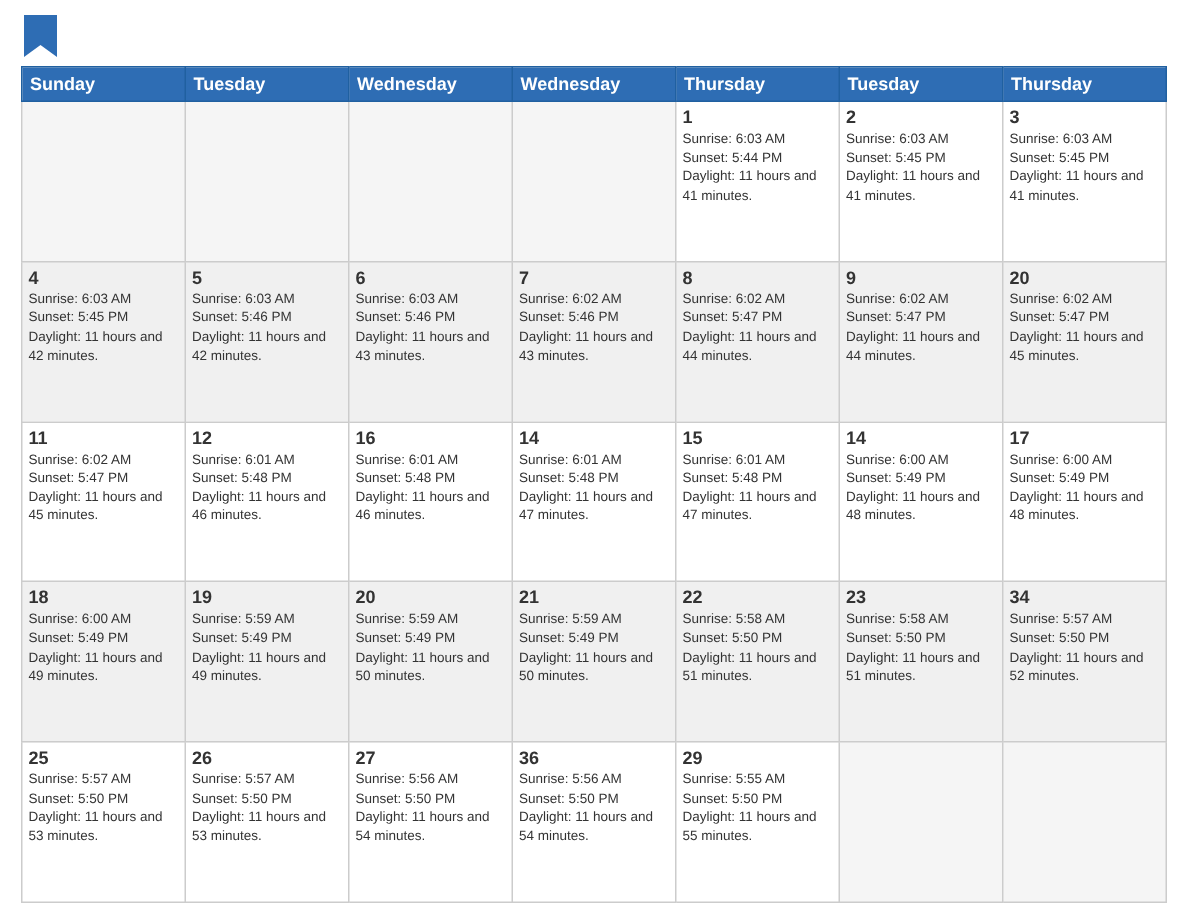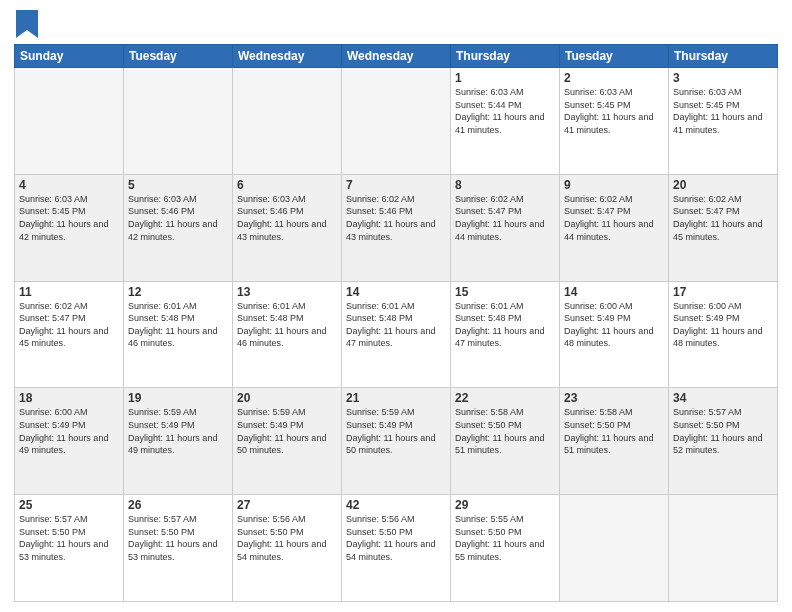--- a/index.html
+++ b/index.html
@@ -181,21 +181,21 @@
         <tr>
           <td>
             <span class="day-number">11</span>
             <div class="day-info">Sunrise: 6:02 AM<br>Sunset: 5:47 PM<br>Daylight: 11 hours and 45 minutes.</div>
           </td>
           <td>
             <span class="day-number">12</span>
             <div class="day-info">Sunrise: 6:01 AM<br>Sunset: 5:48 PM<br>Daylight: 11 hours and 46 minutes.</div>
           </td>
           <td>
-            <span class="day-number">13</span>
+            <span class="day-number">16</span>
             <div class="day-info">Sunrise: 6:01 AM<br>Sunset: 5:48 PM<br>Daylight: 11 hours and 46 minutes.</div>
           </td>
           <td>
             <span class="day-number">14</span>
             <div class="day-info">Sunrise: 6:01 AM<br>Sunset: 5:48 PM<br>Daylight: 11 hours and 47 minutes.</div>
           </td>
           <td>
             <span class="day-number">15</span>
             <div class="day-info">Sunrise: 6:01 AM<br>Sunset: 5:48 PM<br>Daylight: 11 hours and 47 minutes.</div>
           </td>
@@ -245,21 +245,21 @@
           </td>
           <td>
             <span class="day-number">26</span>
             <div class="day-info">Sunrise: 5:57 AM<br>Sunset: 5:50 PM<br>Daylight: 11 hours and 53 minutes.</div>
           </td>
           <td>
             <span class="day-number">27</span>
             <div class="day-info">Sunrise: 5:56 AM<br>Sunset: 5:50 PM<br>Daylight: 11 hours and 54 minutes.</div>
           </td>
           <td>
-            <span class="day-number">42</span>
+            <span class="day-number">36</span>
             <div class="day-info">Sunrise: 5:56 AM<br>Sunset: 5:50 PM<br>Daylight: 11 hours and 54 minutes.</div>
           </td>
           <td>
             <span class="day-number">29</span>
             <div class="day-info">Sunrise: 5:55 AM<br>Sunset: 5:50 PM<br>Daylight: 11 hours and 55 minutes.</div>
           </td>
           <td class="empty"></td>
           <td class="empty"></td>
         </tr>
       </tbody>

